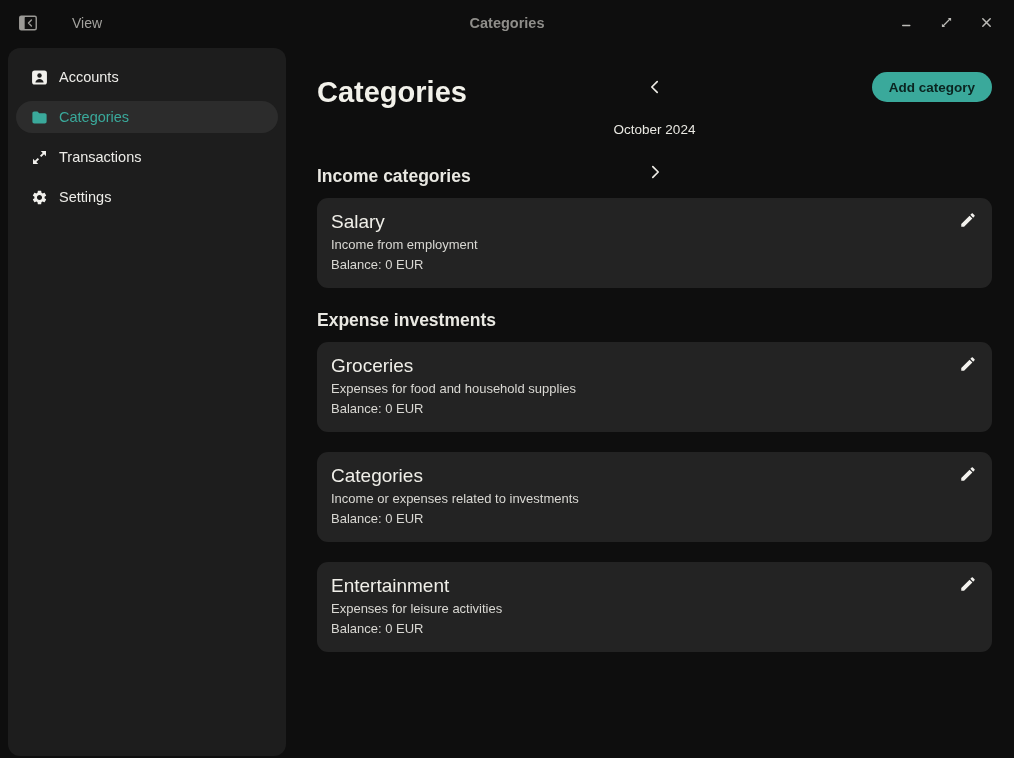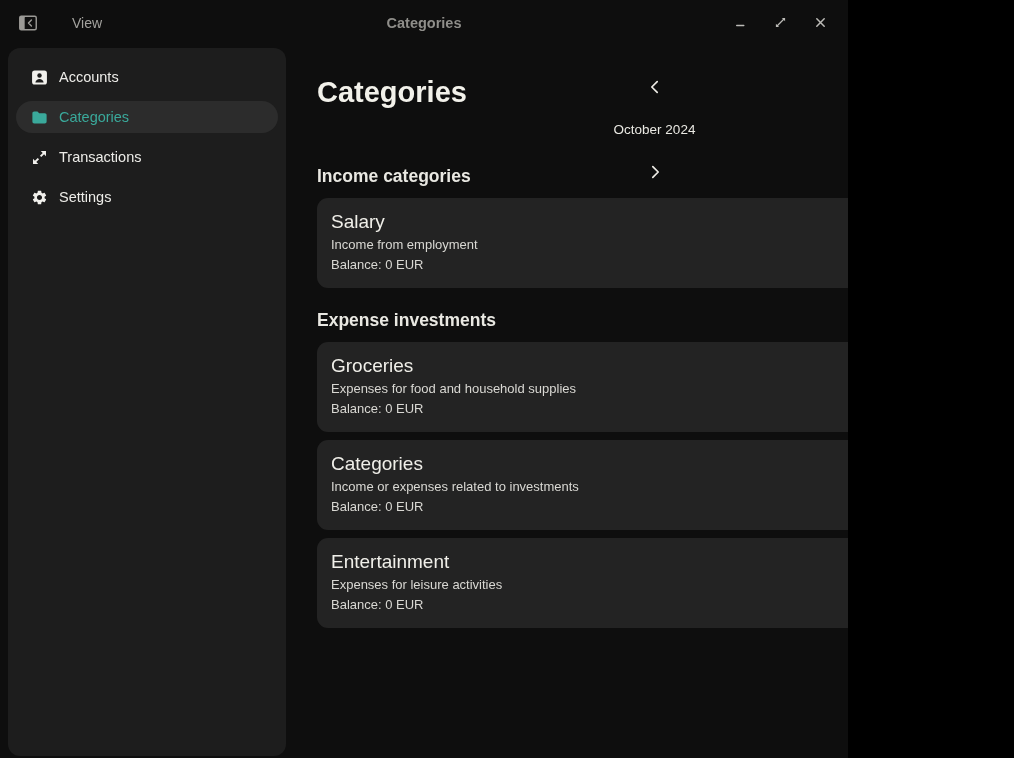--- a/index.html
+++ b/index.html
@@ -7,21 +7,21 @@
     --win-bg:#0e0e0e;
     --sidebar-bg:#1d1d1d;
     --pill-bg:#2c2c2c;
     --card-bg:#232323;
     --txt-bright:#f2f1ea;
     --txt-body:#d9d8d3;
     --txt-dim:#8f8e8a;
   }
   *{box-sizing:border-box;}
   body{margin:0;background:#000;font-family:"Liberation Sans",sans-serif;}
-  .window{position:relative;width:848px;height:758px;background:var(--win-bg);overflow:hidden;}
+  .window{position:relative;width:1014px;height:758px;background:var(--win-bg);overflow:hidden;}
 
   
   .titlebar{position:relative;height:45px;display:flex;align-items:center;padding:0 16px;}
   .tb-left{display:flex;align-items:center;gap:28px;z-index:2;}
   .tb-btn{background:none;border:none;padding:0;margin:0;cursor:pointer;display:flex;align-items:center;justify-content:center;width:24px;height:24px;}
   .menu-item{color:#a3a29e;font-size:14px;cursor:pointer;background:none;border:none;padding:2px 4px;}
   .tb-title{position:absolute;left:0;right:0;text-align:center;color:var(--txt-dim);font-size:14.5px;font-weight:bold;pointer-events:none;}
   .tb-controls{margin-left:auto;display:flex;align-items:center;gap:16px;z-index:2;}
 
   
@@ -32,21 +32,21 @@
 
   
   .main{position:absolute;left:317px;top:60px;width:675px;}
   .main-header{display:flex;justify-content:space-between;align-items:flex-start;margin-top:12px;}
   h1{margin:0;font-size:29px;line-height:40px;font-weight:bold;color:var(--txt-bright);}
   .add-btn{background:var(--accent);color:#0a2420;border:none;border-radius:15px;height:30px;padding:0 17px;font-size:13.5px;font-weight:bold;font-family:inherit;cursor:pointer;}
   .month-nav{display:flex;align-items:center;justify-content:center;gap:26px;height:30px;margin-top:2px;flex-direction:column;}
   .nav-btn{background:none;border:none;padding:0;width:24px;height:24px;display:flex;align-items:center;justify-content:center;cursor:pointer;}
   .month-label{color:#e9e8e2;font-size:13.5px;}
   h2{margin:21px 0 11px;font-size:17.5px;line-height:22px;font-weight:bold;color:#e9e8e2;}
-  .card{position:relative;background:var(--card-bg);border-radius:11px;padding:11px 14px 12px;margin-bottom:8px;min-height:90px;cursor:pointer;}
+  .card{position:relative;background:var(--card-bg);border-radius:11px;padding:11px 14px 12px;margin-bottom:20px;min-height:90px;cursor:pointer;}
   .card-title{font-size:19px;line-height:26px;color:#f0efe9;}
   .card-sub{font-size:13px;line-height:19.5px;color:var(--txt-body);}
   .edit-btn{position:absolute;top:11px;right:13px;background:none;border:none;padding:0;width:22px;height:22px;display:flex;align-items:center;justify-content:center;cursor:pointer;}
 </style>
 </head>
 <body>
 
 <div class="window">
 
   <div class="titlebar">
@@ -124,20 +124,21 @@
             <path d="M19.14 12.94c.04-.3.06-.61.06-.94 0-.32-.02-.64-.07-.94l2.03-1.58c.18-.14.23-.41.12-.61l-1.92-3.32c-.12-.22-.37-.29-.59-.22l-2.39.96c-.5-.38-1.03-.7-1.62-.94l-.36-2.54c-.04-.24-.24-.41-.48-.41h-3.84c-.24 0-.43.17-.47.41l-.36 2.54c-.59.24-1.13.57-1.62.94l-2.39-.96c-.22-.08-.47 0-.59.22L2.74 8.87c-.12.21-.08.47.12.61l2.03 1.58c-.05.3-.09.63-.09.94s.02.64.07.94l-2.03 1.58c-.18.14-.23.41-.12.61l1.92 3.32c.12.22.37.29.59.22l2.39-.96c.5.38 1.03.7 1.62.94l.36 2.54c.05.24.24.41.48.41h3.84c.24 0 .44-.17.47-.41l.36-2.54c.59-.24 1.13-.56 1.62-.94l2.39.96c.22.08.47 0 .59-.22l1.92-3.32c.12-.22.07-.47-.12-.61l-2.01-1.58zM12 15.6c-1.98 0-3.6-1.62-3.6-3.6s1.62-3.6 3.6-3.6 3.6 1.62 3.6 3.6-1.62 3.6-3.6 3.6z"></path>
           </svg>
         </span>
       <span class="side-label">Settings</span>
     </div>
   </nav>
 
   <main class="main">
     <div class="main-header">
       <h1>Categories</h1>
+      <button class="add-btn">Add category</button>
     </div>
 
     <div class="month-nav">
       <button class="nav-btn">
         <span class="icon">
           <svg width="16" height="16" viewBox="0 0 16 16" fill="none" stroke="#eceae4" stroke-width="1.7" stroke-linecap="round" stroke-linejoin="round">
               <path d="M10.2 2.6 4.8 8l5.4 5.4"></path>
             </svg>
         </span>
       </button>

